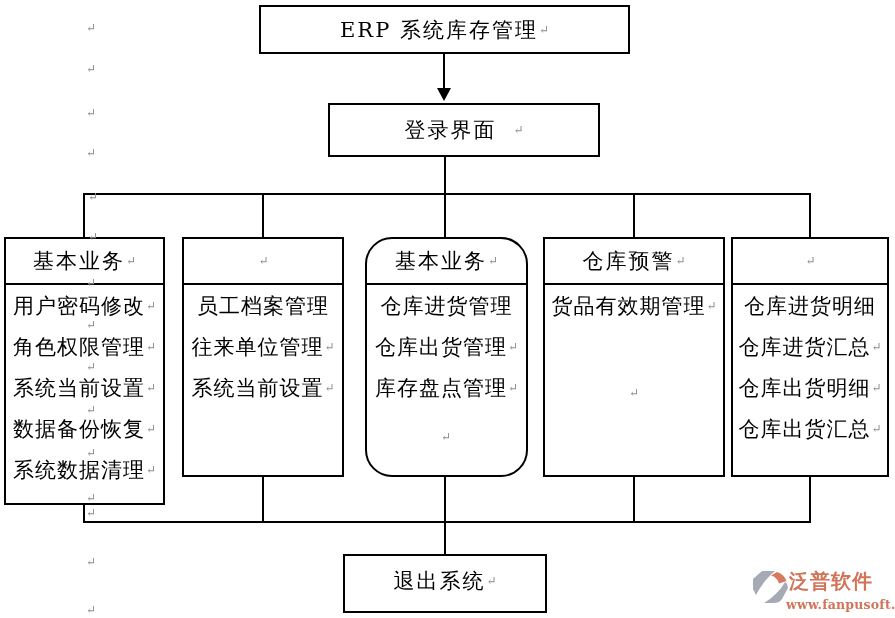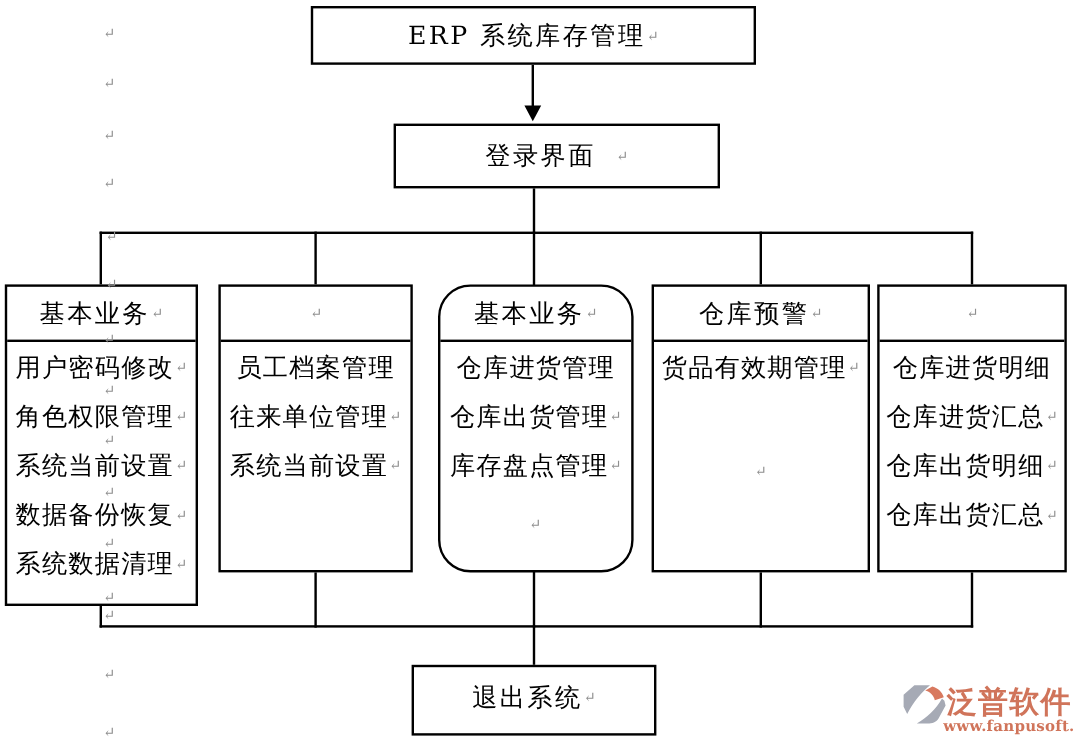--- a/index.html
+++ b/index.html
@@ -42,21 +42,21 @@
               font-size:21px;letter-spacing:2px;white-space:nowrap;}
   .col-body{padding-top:0px;}
   .item{height:41px;display:flex;align-items:center;justify-content:center;
         font-size:21px;letter-spacing:1px;white-space:nowrap;}
   
   .pilcrow{color:#8f8f8f;font-size:12px;letter-spacing:0;margin-left:1px;font-weight:normal;}
   .fmark{position:absolute;color:#8f8f8f;font-size:12px;line-height:12px;}
   
   .watermark{position:absolute;left:752px;top:568px;width:143px;height:48px;}
   .wm-logo{position:absolute;left:0;top:2px;width:37px;height:34px;}
-  .wm-brand{position:absolute;left:37px;top:0px;font-size:25px;font-weight:bold;letter-spacing:1px;white-space:nowrap;}
+  .wm-brand{position:absolute;left:37px;top:0px;font-size:20px;font-weight:bold;letter-spacing:1px;white-space:nowrap;}
   .wm-url{position:absolute;left:34px;top:29px;font-size:12.5px;font-weight:bold;letter-spacing:0.2px;white-space:nowrap;}
 </style>
 </head>
 <body>
 
 <div class="canvas">
 
   <div class="line" id="l-arrow"></div>
   <div class="arrowhead"></div>
   <div class="line" id="l-feed"></div>

